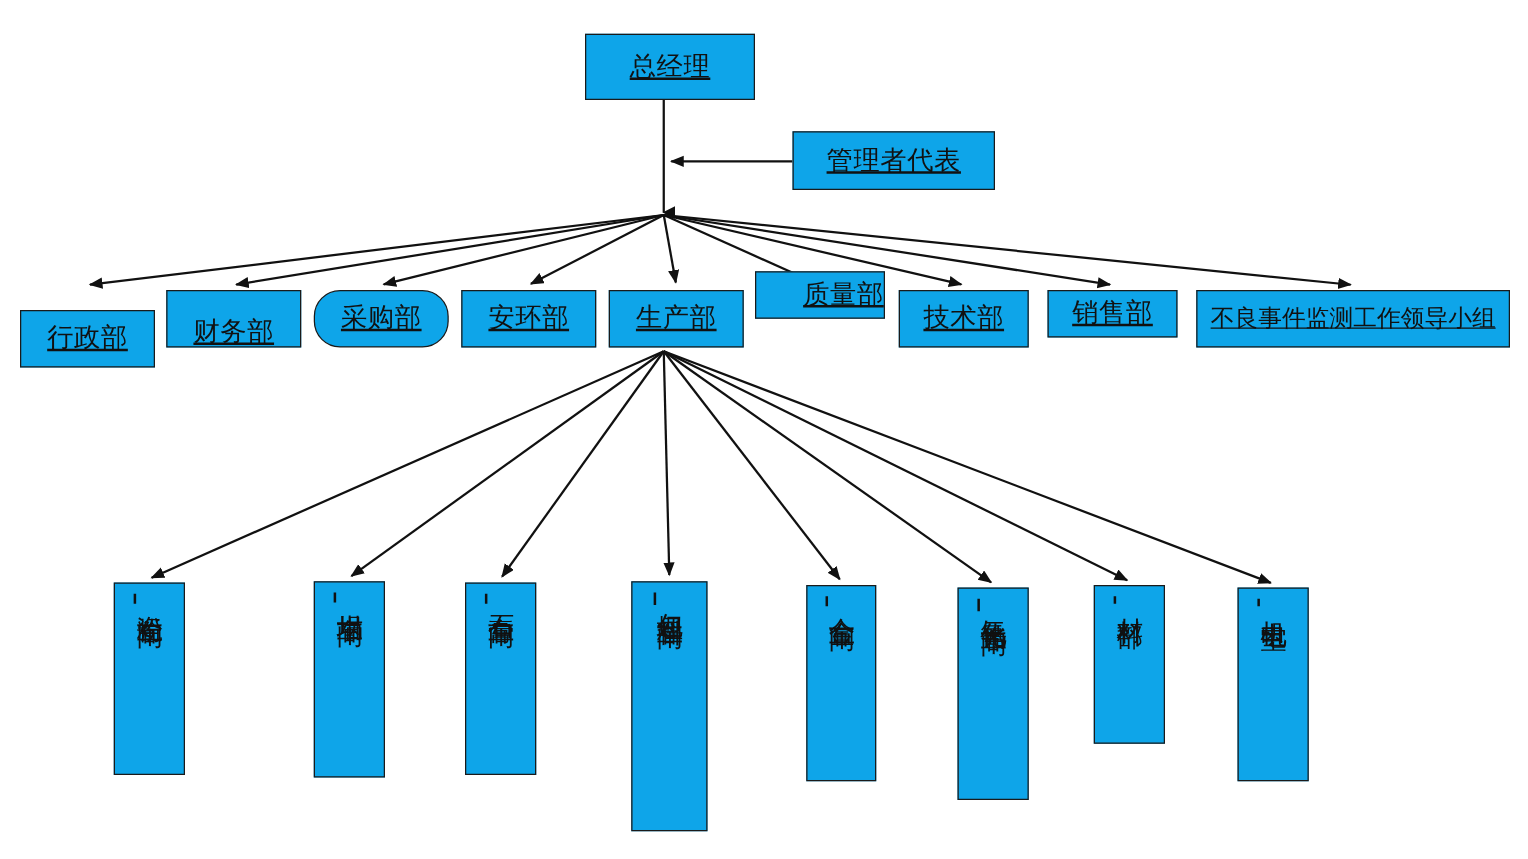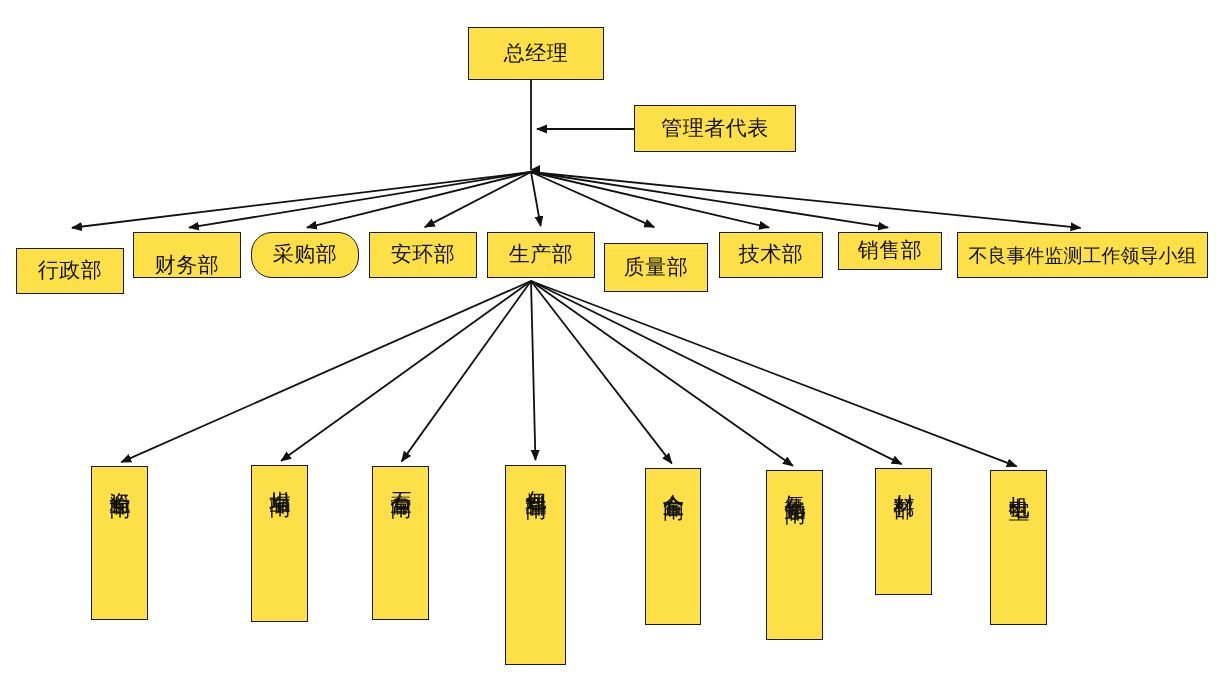--- a/index.html
+++ b/index.html
@@ -23,26 +23,27 @@
     position: absolute;
     top: 0;
     left: 0;
     width: 1222px;
     height: 687px;
   }
   .node-box {
     position: absolute;
     box-sizing: border-box;
     border: 1.6px solid #1a1a1a;
-    background: #fde047;
+    background: #0ea5e9;
     display: flex;
     align-items: center;
     justify-content: center;
     color: #111111;
     font-family: "DejaVu Serif", "Liberation Serif", serif;
+    text-decoration: underline;
   }
   .node-box .label-h {
     font-size: 21px;
     line-height: 1.1;
     letter-spacing: 0.5px;
     white-space: nowrap;
   }
   .node-box.narrow .label-h {
     font-size: 19px;
     letter-spacing: 0px;
@@ -119,21 +120,21 @@
       </div>
       <div class="node-box" style="left: 251px; top: 232px; width: 108px; height: 46px; border-radius: 21px;">
         <span class="label-h">采购部</span>
       </div>
       <div class="node-box" style="left: 369px; top: 232px; width: 108px; height: 46px;">
         <span class="label-h">安环部</span>
       </div>
       <div class="node-box" style="left: 487px; top: 232px; width: 108px; height: 46px;">
         <span class="label-h">生产部</span>
       </div>
-      <div class="node-box" style="left: 604px; top: 243px; width: 104px; height: 49px;">
+      <div class="node-box" style="left: 604px; top: 217px; width: 104px; height: 38px; justify-content: flex-end;">
         <span class="label-h">质量部</span>
       </div>
       <div class="node-box" style="left: 719px; top: 232px; width: 104px; height: 46px;">
         <span class="label-h">技术部</span>
       </div>
       <div class="node-box" style="left: 838px; top: 232px; width: 104px; height: 38px;">
         <span class="label-h">销售部</span>
       </div>
       <div class="node-box narrow" style="left: 957px; top: 232px; width: 251px; height: 46px;">
         <span class="label-h">不良事件监测工作领导小组</span>

